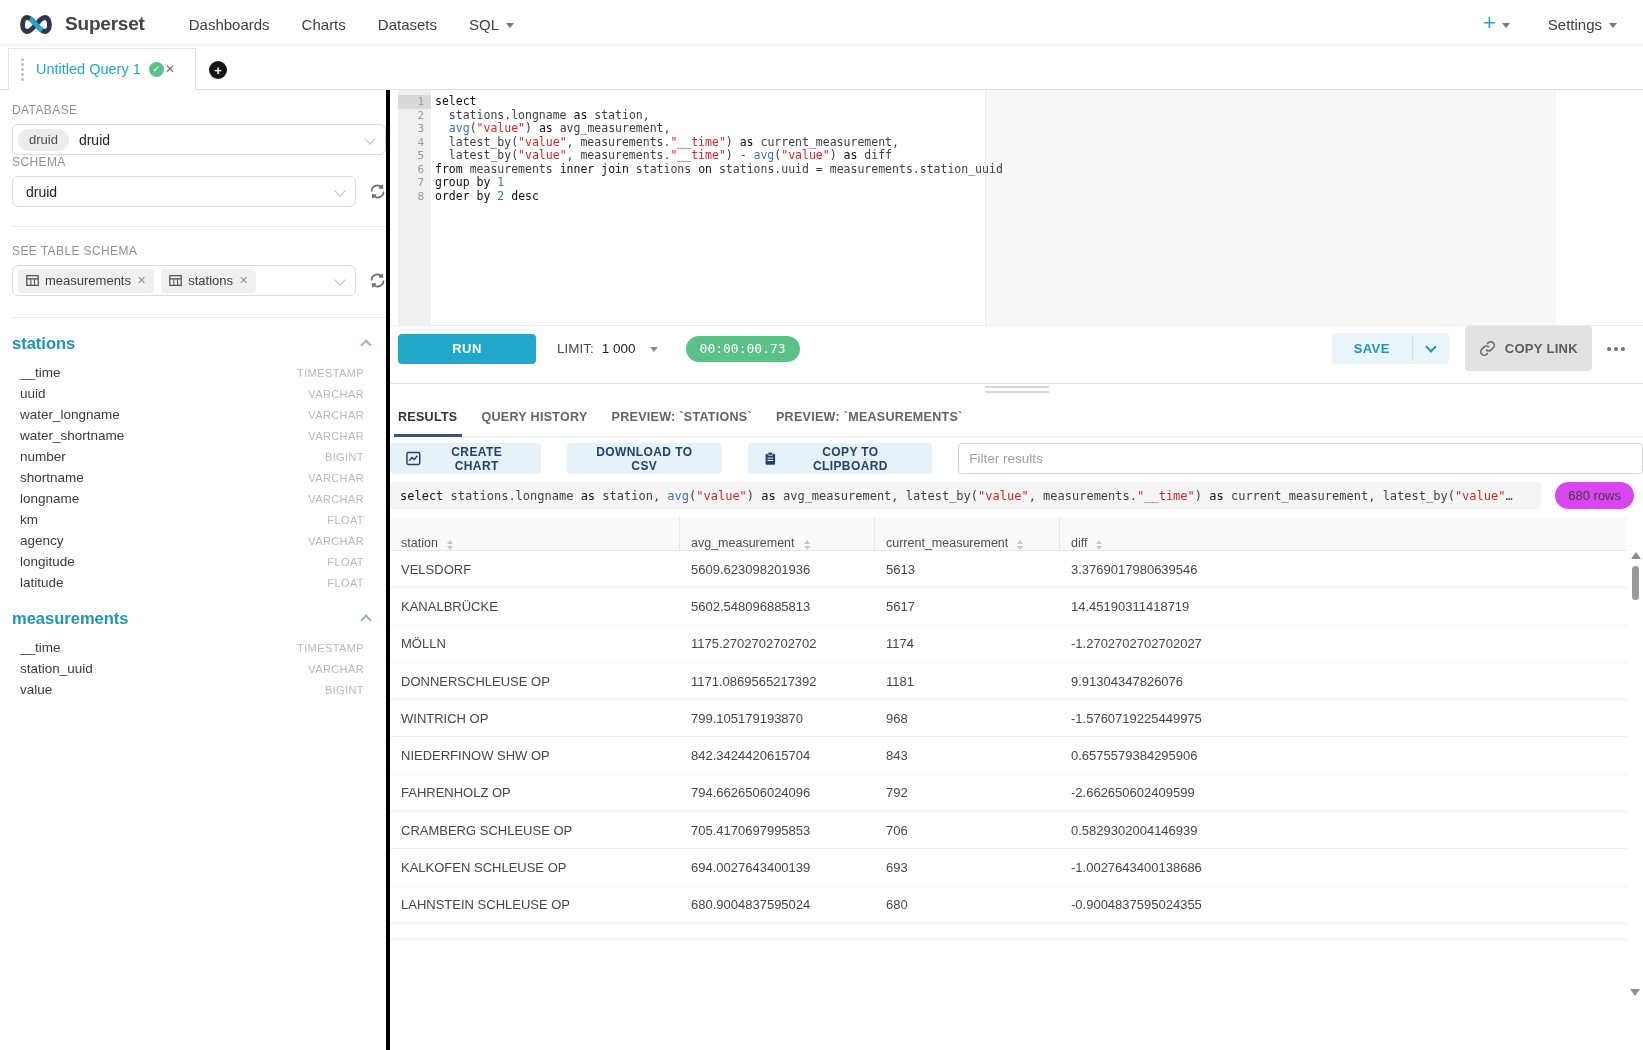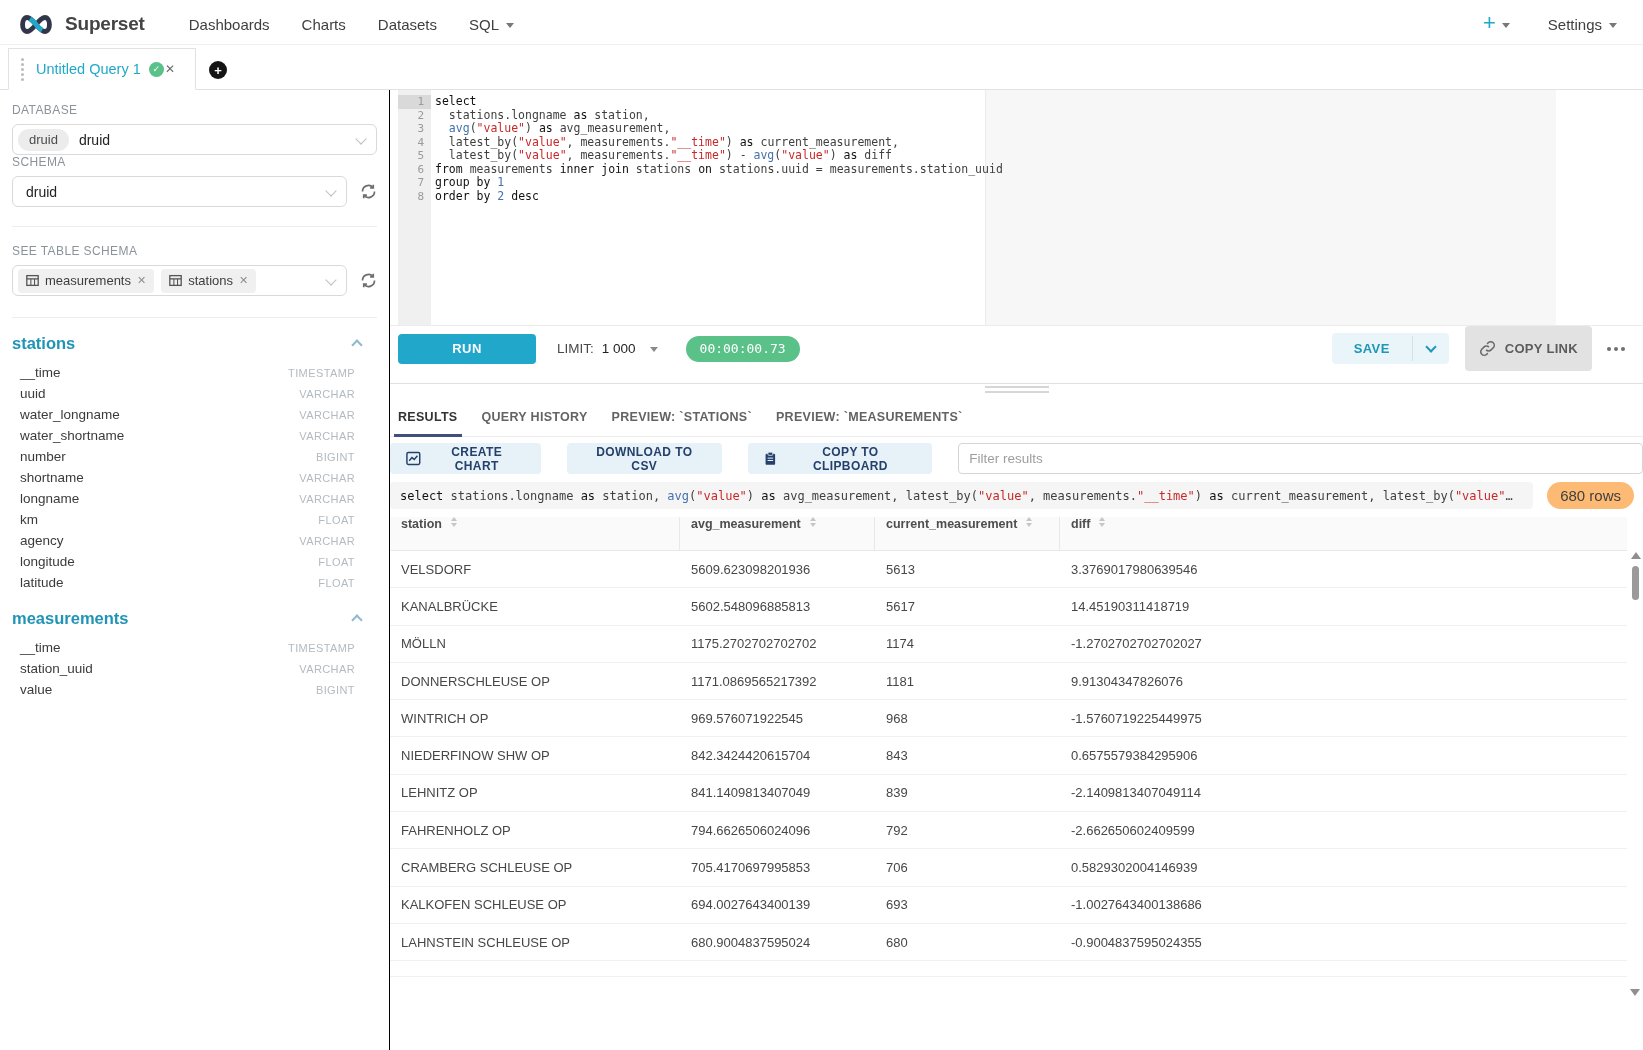--- a/index.html
+++ b/index.html
@@ -22,21 +22,21 @@
 .qtab{position:relative;z-index:2;margin-left:8px;margin-top:3px;height:42px;width:188px;background:#fff;border:1px solid #e2e2e2;border-bottom:1px solid #fff;display:flex;align-items:center;padding:0 20px 0 12px}
 .drag-dots{width:3px;height:3px;border-radius:50%;background:#bcbcbc;box-shadow:0 -10px 0 #bcbcbc,0 -5px 0 #bcbcbc,0 5px 0 #bcbcbc,0 10px 0 #bcbcbc;margin-right:12px}
 .qtab-title{color:#1fa8c9;font-size:14.5px;white-space:nowrap}
 .check{width:15px;height:15px;border-radius:50%;background:#5ac189;color:#fff;display:flex;align-items:center;justify-content:center;margin-left:8px;flex:0 0 15px}
 .check::after{content:"✓";font-size:9px;font-weight:bold}
 .tab-close{margin-left:auto;color:#6b6b6b;font-size:12px;cursor:pointer}
 .tab-close::after{content:"✕";font-weight:bold}
 .newtab{width:18px;height:18px;border-radius:50%;background:#141414;color:#fff;font-size:13px;font-weight:bold;display:flex;align-items:center;justify-content:center;margin-left:13px;margin-top:16px;cursor:pointer;line-height:1}
 
 #main{flex:1;display:flex;min-height:0}
-#sidebar{width:390px;flex:0 0 390px;border-right:1px solid #000000;padding:13px 12px 0 12px}
+#sidebar{width:390px;flex:0 0 390px;border-right:4px solid #000000;padding:13px 0 0 12px}
 .side-label{font-size:12px;color:#8a939b;letter-spacing:.4px;margin-bottom:7px}
 .mt21{}.mt17{margin-top:17px}
 .sel-row{display:flex;align-items:center}
 .sel{height:31px;flex:1;border:1px solid #d9d9d9;border-radius:6px;background:#fff;display:flex;align-items:center;padding:0 26px 0 5px;position:relative;cursor:pointer}
 .chev{width:8px;height:8px;border-right:1.5px solid #bfbfbf;border-bottom:1.5px solid #bfbfbf;transform:rotate(45deg);position:absolute;right:11px;top:10px}
 .db-chip{background:#ececec;border-radius:11px;height:22px;display:flex;align-items:center;padding:0 11px;font-size:13px;color:#4c4c4c}
 .sel-value{font-size:14px;color:#222;margin-left:10px}
 .sel-value.solo{margin-left:8px}
 .refresh{flex:0 0 17px;margin-left:13px;cursor:pointer}
 hr.sdiv{border:none;border-top:1px solid #ededed;margin-top:19px}
@@ -90,26 +90,26 @@
 .stab{display:flex;align-items:center;margin:0 12px;font-size:12.5px;font-weight:600;color:#636363;letter-spacing:.3px;position:relative;cursor:pointer;white-space:nowrap}
 .stab:first-child{margin-left:0}
 .stab.active{color:#333;font-weight:bold}
 .stab.active::after{content:"";position:absolute;left:-4px;right:-4px;bottom:-1px;height:3px;background:#404f7d}
 #controls{margin-top:6px;display:flex;align-items:center;flex:0 0 31px}
 .rbtn{height:31px;background:#e7f1f8;border:none;border-radius:4px;color:#24406b;font-family:inherit;font-weight:bold;font-size:12px;letter-spacing:.4px;display:flex;align-items:center;gap:8px;padding:0 16px;margin-right:26px;cursor:pointer}
 .filter{width:700px;height:31px;border:1px solid #d5d5d5;border-radius:4px;padding:0 10px;font-family:inherit;font-size:13.5px;color:#333}
 .filter::placeholder{color:#9e9e9e}
 #preview-row{margin-top:8px;display:flex;align-items:center;padding-right:9px;flex:0 0 27px}
 .qprev{flex:1;height:27px;background:#f5f5f5;border-radius:4px;display:flex;align-items:center;padding:0 10px;font:12px "DejaVu Sans Mono","Liberation Mono",monospace;color:#3c3c3c;white-space:pre;overflow:hidden}
-.rows-badge{margin-left:14px;height:27px;border-radius:14px;background:#fdba74;display:flex;align-items:center;padding:0 13px;font-size:15px;color:#3f3f3f;white-space:nowrap}
+.rows-badge{margin-left:14px;height:27px;border-radius:14px;background:#d946ef;display:flex;align-items:center;padding:0 13px;font-size:13px;color:#3f3f3f;white-space:nowrap}
 
 #rtable{margin-top:8px;margin-right:16px}
 .rgrid{display:grid;grid-template-columns:290px 195px 185px 1fr}
 .thead{background:#fafafa;height:34px;border-bottom:1px solid #e8e8e8}
-.th{display:flex;align-items:flex-start;padding-left:11px;font-size:12.5px;font-weight:bold;color:#4e4e4e;cursor:pointer}
+.th{display:flex;align-items:flex-end;padding-left:11px;font-size:12.5px;font-weight:normal;color:#4e4e4e;cursor:pointer}
 .th.bsep{border-right:1px solid #e8e8e8}
 .sort{display:flex;flex-direction:column;row-gap:2px;margin-left:9px}
 .sort i{display:block;width:0;height:0;border-left:3.5px solid transparent;border-right:3.5px solid transparent}
 .sort .up{border-bottom:4px solid #c6c6c6}
 .sort .dn{border-top:4px solid #c6c6c6}
 .tr{height:37.3px;border-bottom:1px solid #f0f0f0;align-items:center}
 .tr.partial{height:16px}
 .td{padding-left:11px;font-size:13px;color:#474747;white-space:nowrap;overflow:hidden}
 
 .vscroll{position:absolute;right:2px;top:462px;width:11px;height:452px;z-index:3}
@@ -436,37 +436,31 @@
               <div class="td">-1.2702702702702027</div>
             </div>
             <div class="tr rgrid">
               <div class="td">DONNERSCHLEUSE OP</div>
               <div class="td">1171.0869565217392</div>
               <div class="td">1181</div>
               <div class="td">9.91304347826076</div>
             </div>
             <div class="tr rgrid">
               <div class="td">WINTRICH OP</div>
-              <div class="td">969.576071922545</div>
+              <div class="td">799.105179193870</div>
               <div class="td">968</div>
               <div class="td">-1.5760719225449975</div>
             </div>
             <div class="tr rgrid">
               <div class="td">NIEDERFINOW SHW OP</div>
               <div class="td">842.3424420615704</div>
               <div class="td">843</div>
               <div class="td">0.6575579384295906</div>
             </div>
             <div class="tr rgrid">
-              <div class="td">LEHNITZ OP</div>
-              <div class="td">841.1409813407049</div>
-              <div class="td">839</div>
-              <div class="td">-2.1409813407049114</div>
-            </div>
-            <div class="tr rgrid">
               <div class="td">FAHRENHOLZ OP</div>
               <div class="td">794.6626506024096</div>
               <div class="td">792</div>
               <div class="td">-2.662650602409599</div>
             </div>
             <div class="tr rgrid">
               <div class="td">CRAMBERG SCHLEUSE OP</div>
               <div class="td">705.4170697995853</div>
               <div class="td">706</div>
               <div class="td">0.5829302004146939</div>

